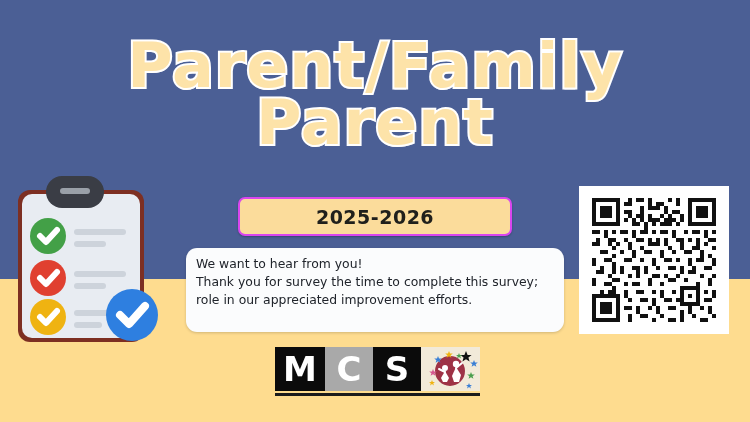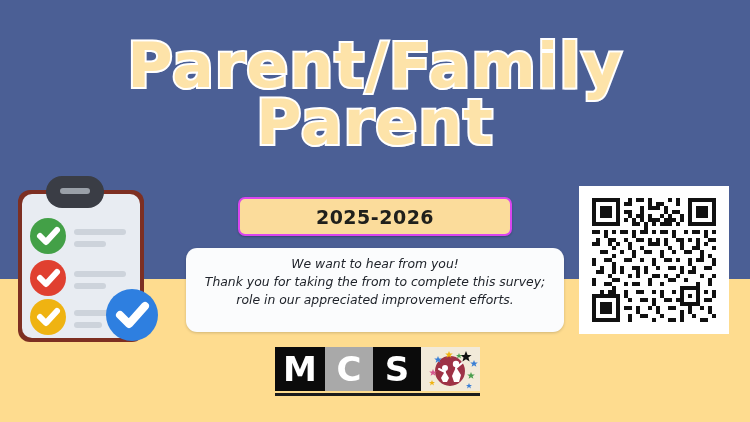--- a/index.html
+++ b/index.html
@@ -52,22 +52,21 @@
   }
 
   
   .msg-box{
     position:absolute;left:186px;top:248px;width:378px;height:84px;
     background:#fbfcfd;border-radius:11px;
     box-sizing:border-box;
     padding:7px 10px 0 10px;
     z-index:7;
     box-shadow:0 1px 3px rgba(0,0,0,.18);
-    text-align:center;
-    font-style:italic;
+    text-align:left;
   }
   .msg-line{
     display:block;
     font-family:"DejaVu Sans", sans-serif;
     font-size:12.4px;color:#20242b;line-height:1.46;
     white-space:nowrap;
   }
 
   
   .qr-panel{
@@ -117,21 +116,21 @@
     <span class="title-line title-1">Parent/Family</span>
     <span class="title-line title-2">Parent</span>
   </div>
 
   <div class="year-badge">
     <span>2025-2026</span>
   </div>
 
   <div class="msg-box">
     <span class="msg-line">We want to hear from you!</span>
-    <span class="msg-line">Thank you for taking the from to complete this survey;</span>
+    <span class="msg-line">Thank you for survey the time to complete this survey;</span>
     <span class="msg-line">role in our appreciated improvement efforts.</span>
   </div>
 
   <div class="qr-panel">
     <svg class="qr-svg" width="132" height="132" viewBox="0 0 33 33" shape-rendering="crispEdges">
       <rect width="33" height="33" fill="#ffffff"></rect>
       <g fill="#111111">
 
         <rect x="1" y="1" width="7" height="1"></rect>
           <rect x="1" y="7" width="7" height="1"></rect>

